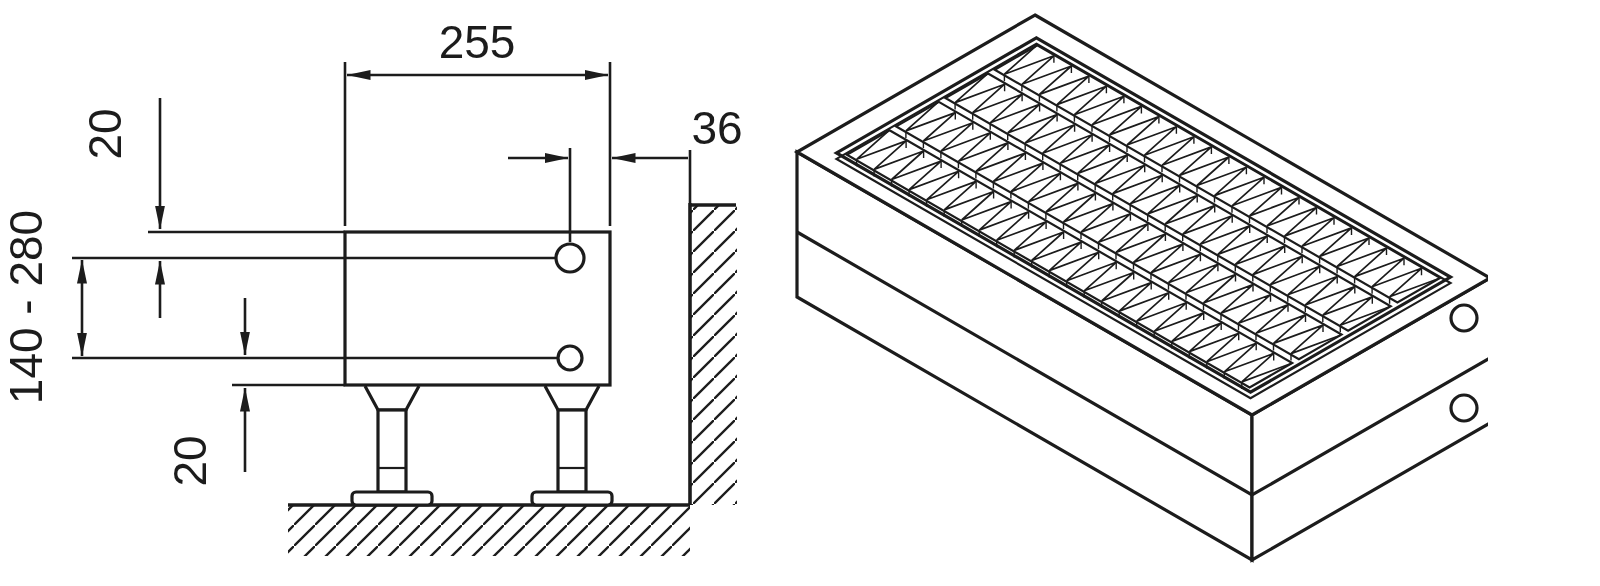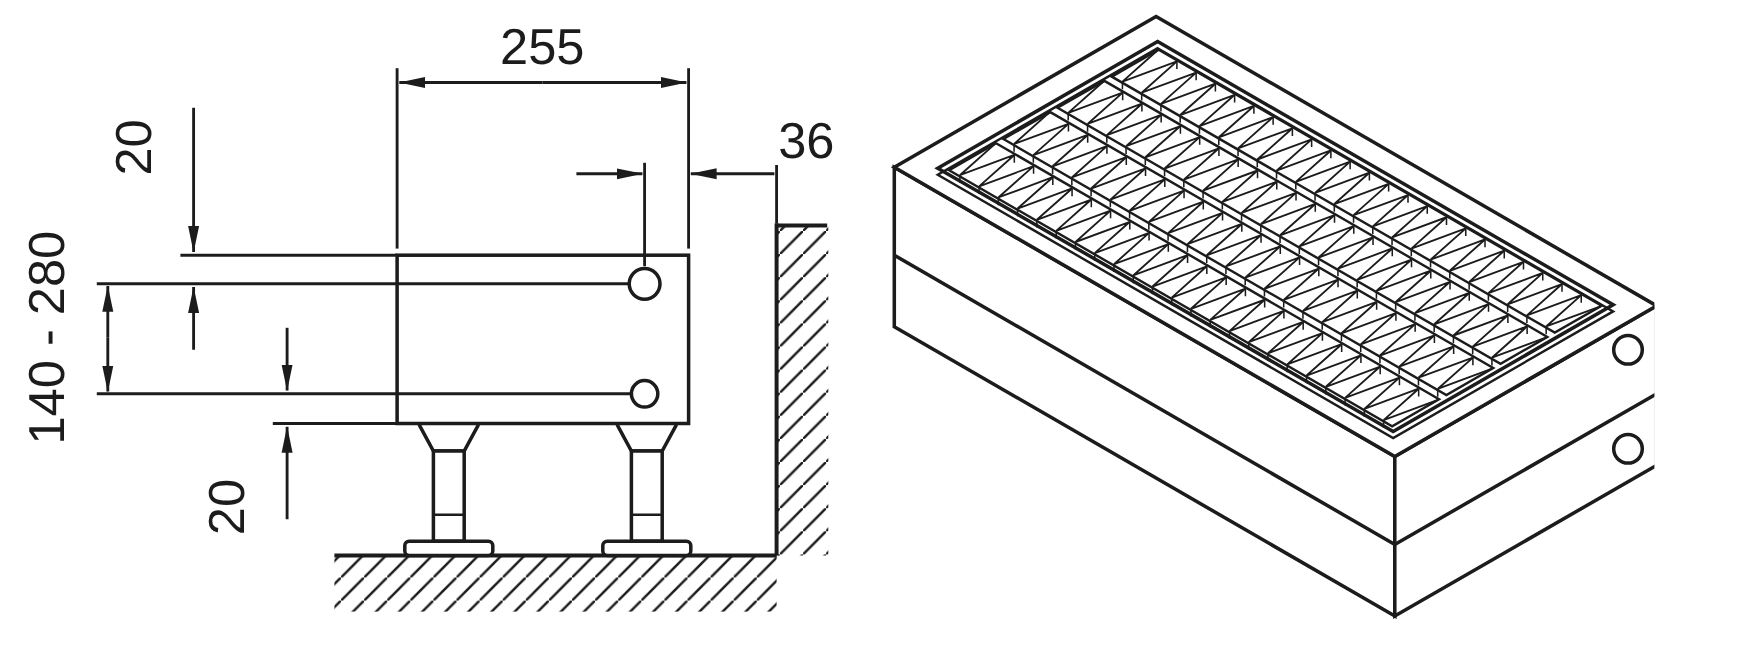--- a/index.html
+++ b/index.html
@@ -1,16 +1,16 @@
 <!DOCTYPE html>
 <html><head>
 <meta charset="utf-8">
 <style>
   html,body{margin:0;padding:0;background:#ffffff;}
-  .stage{width:1488px;height:586px;position:relative;background:#ffffff;overflow:hidden;padding-left:16px;}
+  .stage{width:1488px;height:586px;position:relative;background:#ffffff;overflow:hidden;}
   svg{display:block;}
   .obj   {stroke:#1c1c1c;stroke-width:3.2;fill:none;stroke-linejoin:miter;stroke-linecap:butt;}
   .objf  {stroke:#1c1c1c;stroke-width:3.2;fill:#ffffff;stroke-linejoin:miter;}
   .heavy {stroke:#1c1c1c;stroke-width:3.6;fill:none;}
   .dim   {stroke:#1c1c1c;stroke-width:2.6;fill:none;}
   .thin  {stroke:#1c1c1c;stroke-width:2.2;fill:none;}
   .dimtxt{font-family:"Liberation Sans",sans-serif;font-size:46px;fill:#1c1c1c;}
   .fin-band  {fill:none;stroke:#1c1c1c;stroke-width:2.2;}
   .fin-zigzag{fill:none;stroke:#1c1c1c;stroke-width:1.7;}
   .fin-tick  {fill:none;stroke:#1c1c1c;stroke-width:1.4;}

